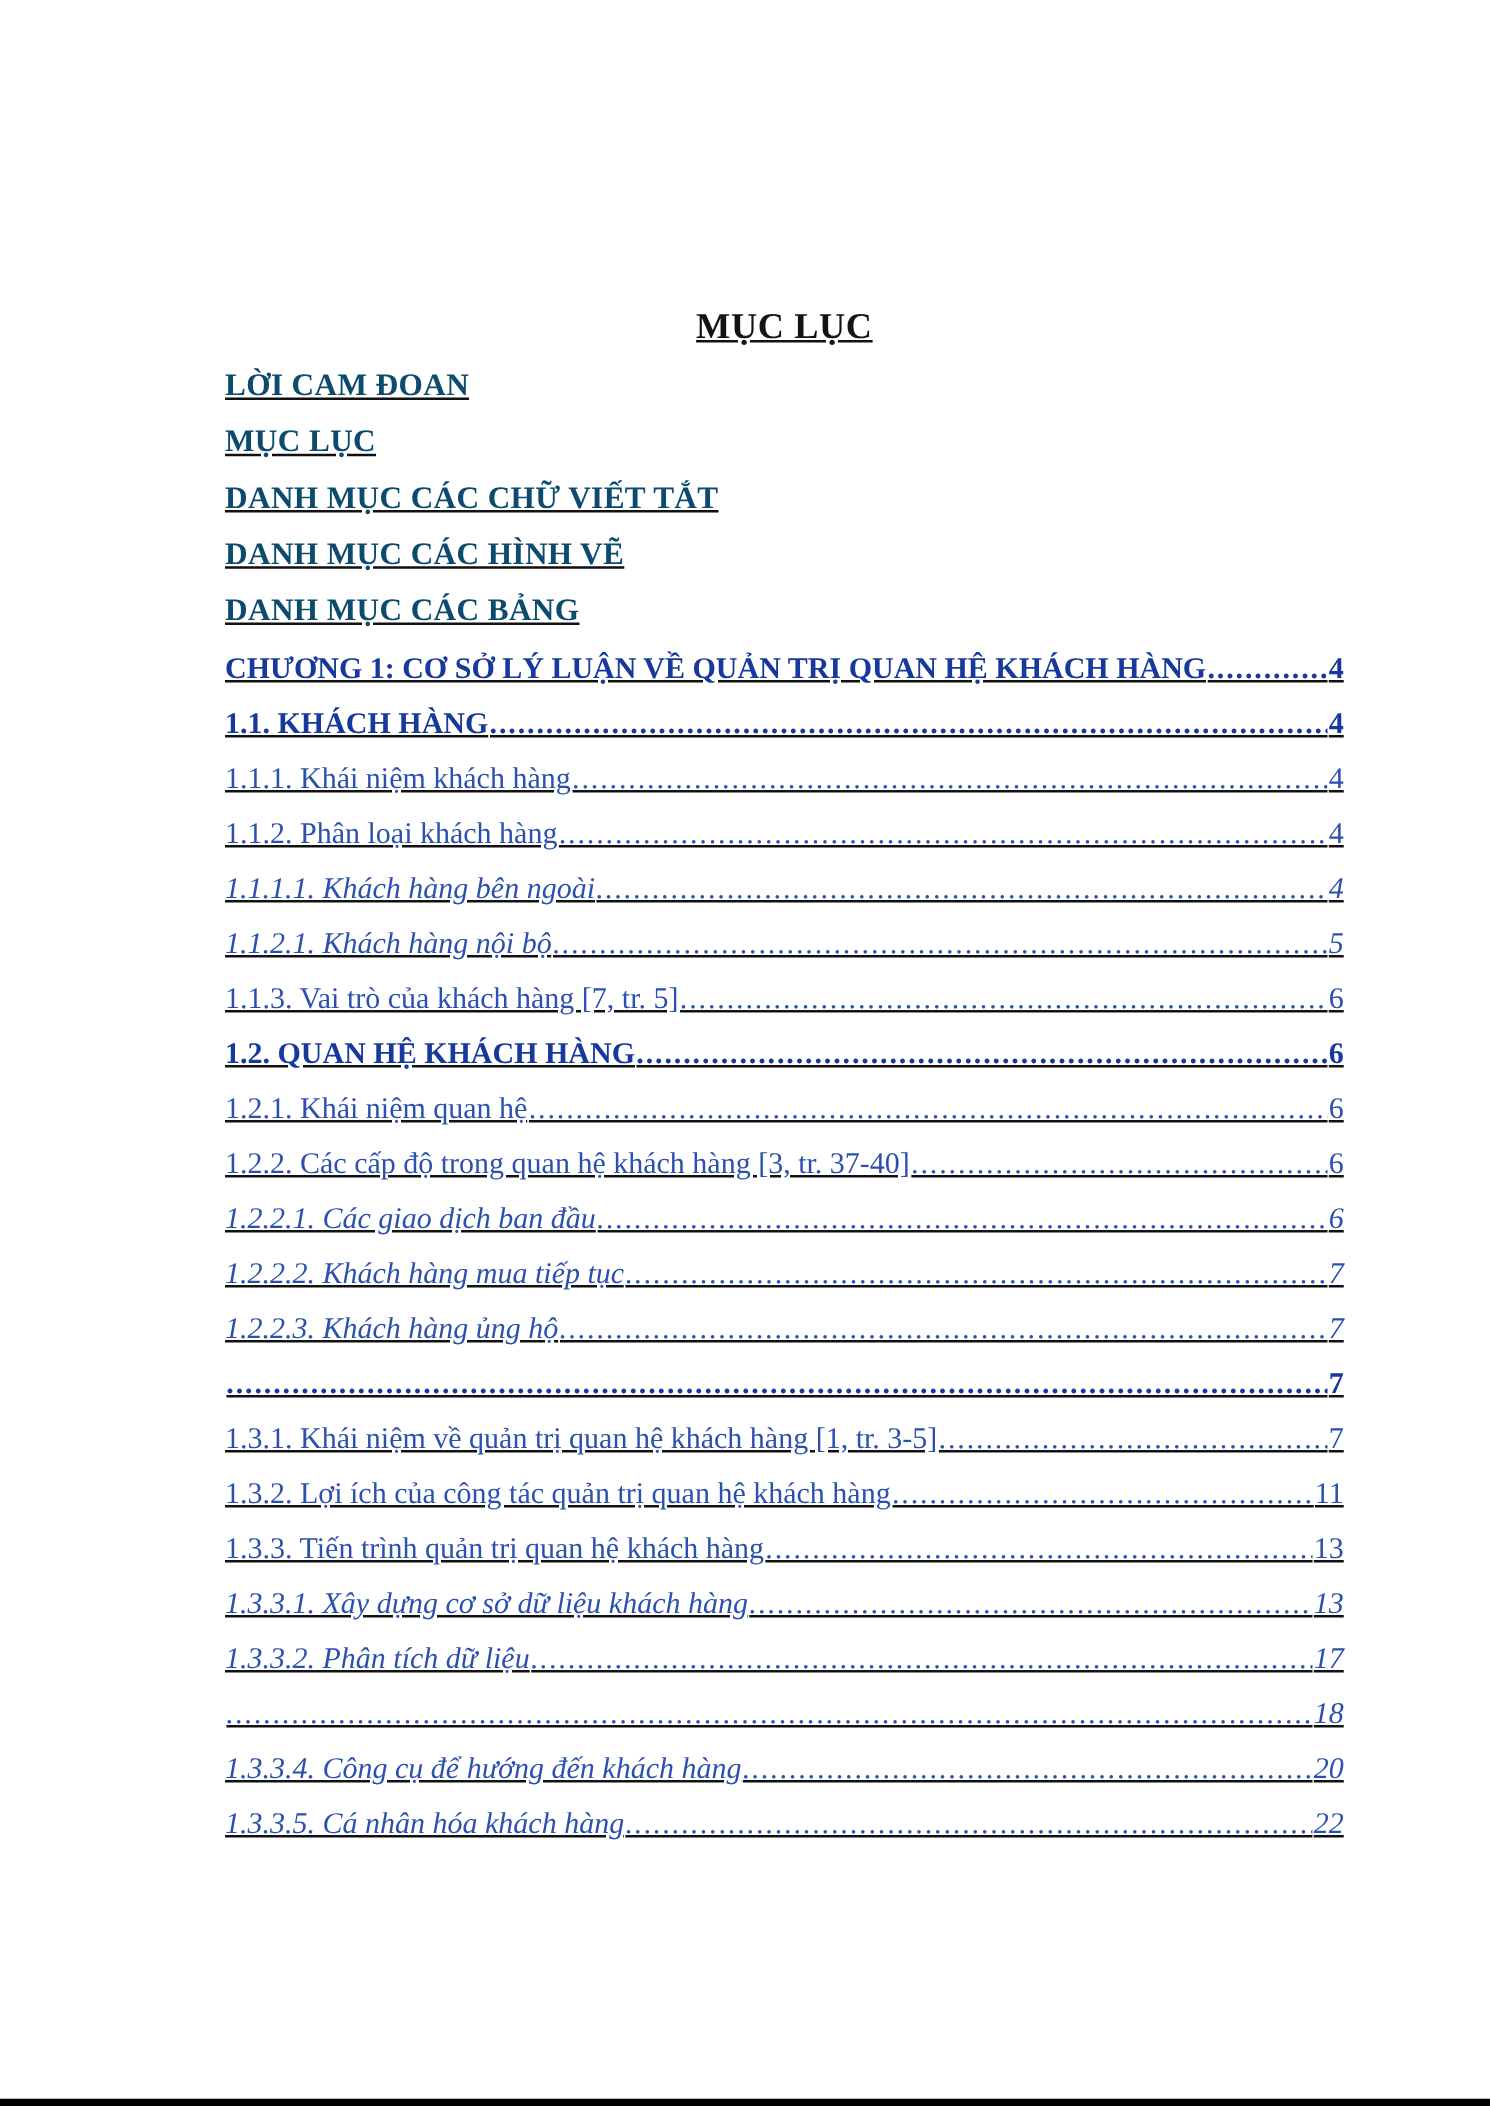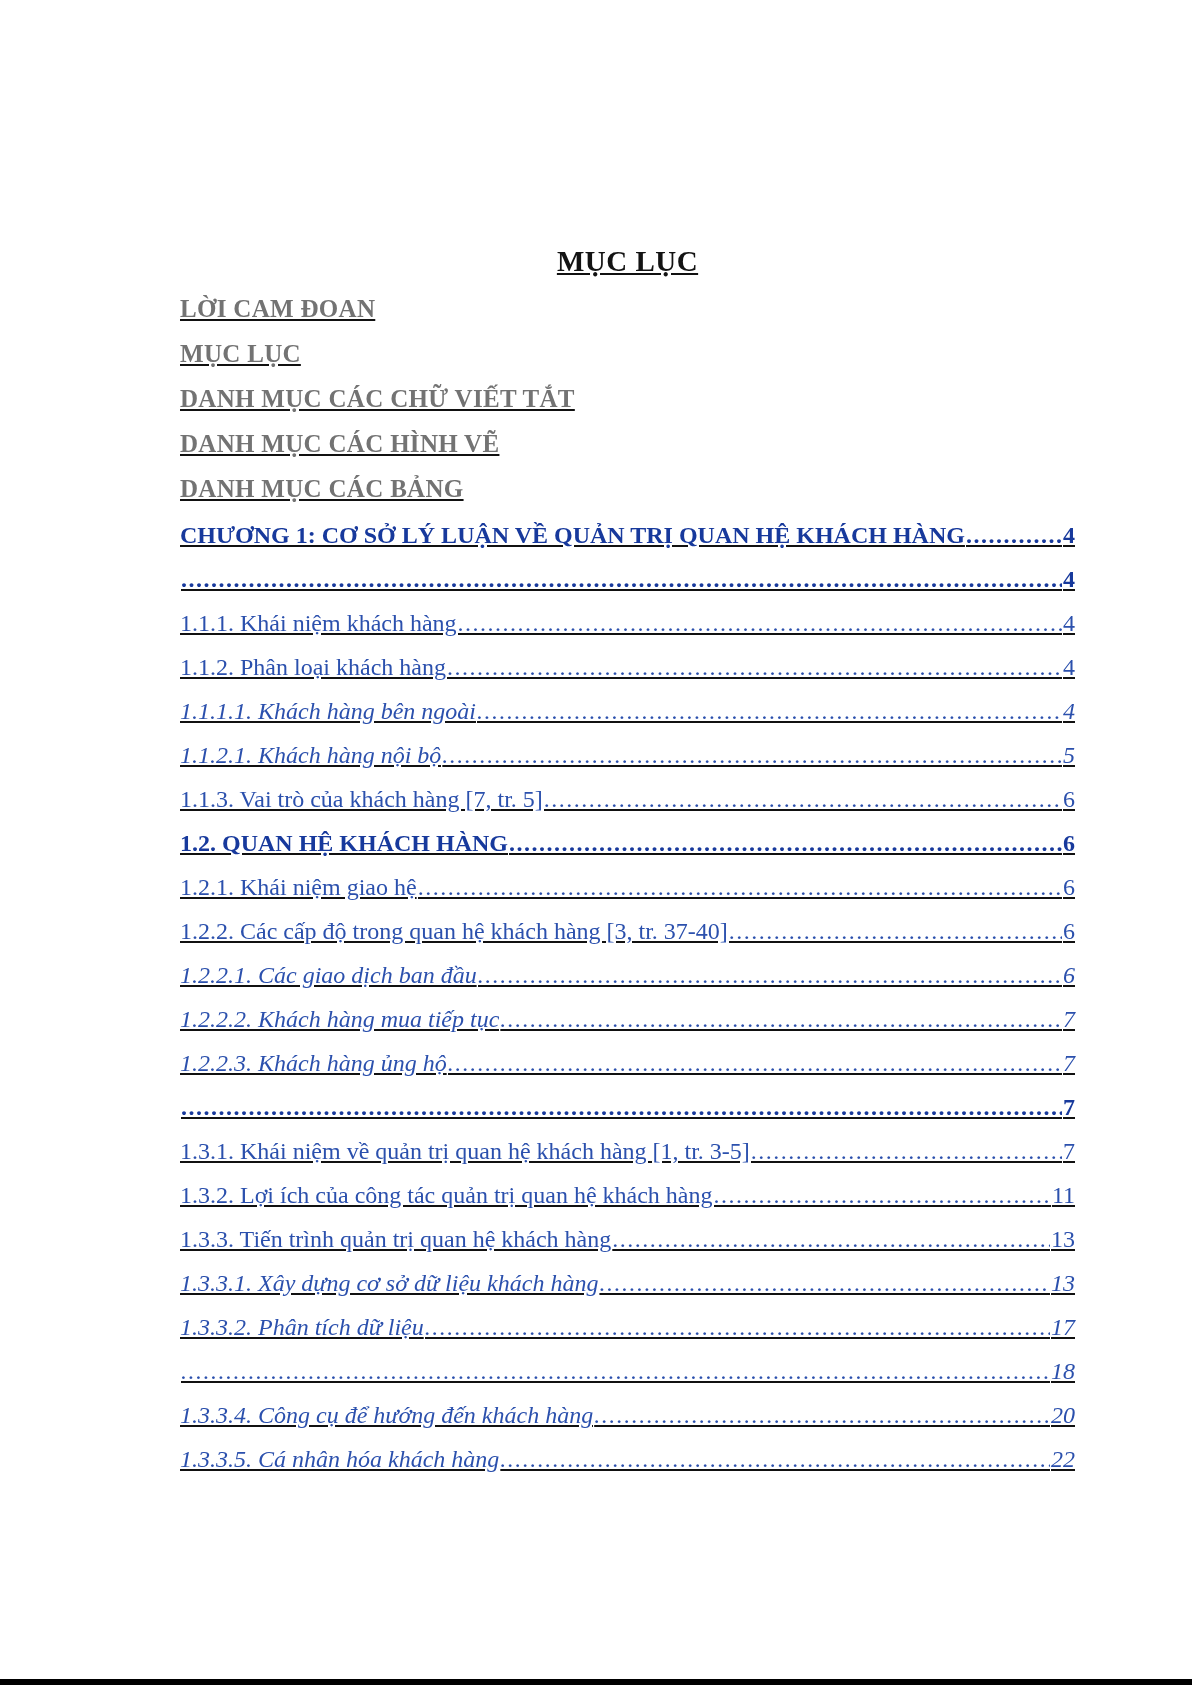--- a/index.html
+++ b/index.html
@@ -10,21 +10,21 @@
   }
   .content{
     position:absolute;left:180px;top:236px;width:895px;text-decoration:underline;
   }
   .doc-title{
     text-align:center;font-weight:bold;font-size:29px;line-height:50px;
     color:#131313;letter-spacing:0.5px;
   }
   .front-row{
     display:flex;align-items:baseline;height:45px;line-height:45px;
-    font-weight:bold;font-size:25px;color:#737373;letter-spacing:0.3px;
+    font-weight:bold;font-size:25px;color:#0c4a6e;letter-spacing:0.3px;
   }
   .toc{margin-top:2px;}
   .toc-row{
     display:flex;align-items:baseline;height:44px;line-height:44px;
     font-size:24px;color:var(--toc-blue-regular,#2b50ad);
   }
   .toc-row .label{white-space:nowrap;flex:0 1 auto;overflow:hidden;}
   .toc-row .leader{
     flex:1 1 0;min-width:0;overflow:hidden;white-space:nowrap;
     margin:0 1px;
@@ -72,20 +72,21 @@
 </div>
 
   <div class="toc">
   <div class="toc-row chapter">
     <span class="label">CHƯƠNG 1: CƠ SỞ LÝ LUẬN VỀ QUẢN TRỊ QUAN HỆ KHÁCH HÀNG</span>
     <span class="leader"></span>
     <span class="pg">4</span>
   </div>
 
   <div class="toc-row section">
+    <span class="label">1.1. KHÁCH HÀNG</span>
     <span class="leader"></span>
     <span class="pg">4</span>
   </div>
 
   <div class="toc-row sub">
     <span class="label">1.1.1. Khái niệm khách hàng </span>
     <span class="leader"></span>
     <span class="pg">4</span>
   </div>
 
@@ -113,21 +114,21 @@
     <span class="pg">6</span>
   </div>
 
   <div class="toc-row section">
     <span class="label">1.2. QUAN HỆ KHÁCH HÀNG </span>
     <span class="leader"></span>
     <span class="pg">6</span>
   </div>
 
   <div class="toc-row sub">
-    <span class="label">1.2.1. Khái niệm giao hệ </span>
+    <span class="label">1.2.1. Khái niệm quan hệ </span>
     <span class="leader"></span>
     <span class="pg">6</span>
   </div>
 
   <div class="toc-row sub">
     <span class="label">1.2.2. Các cấp độ trong quan hệ khách hàng [3, tr. 37-40]</span>
     <span class="leader"></span>
     <span class="pg">6</span>
   </div>
 

